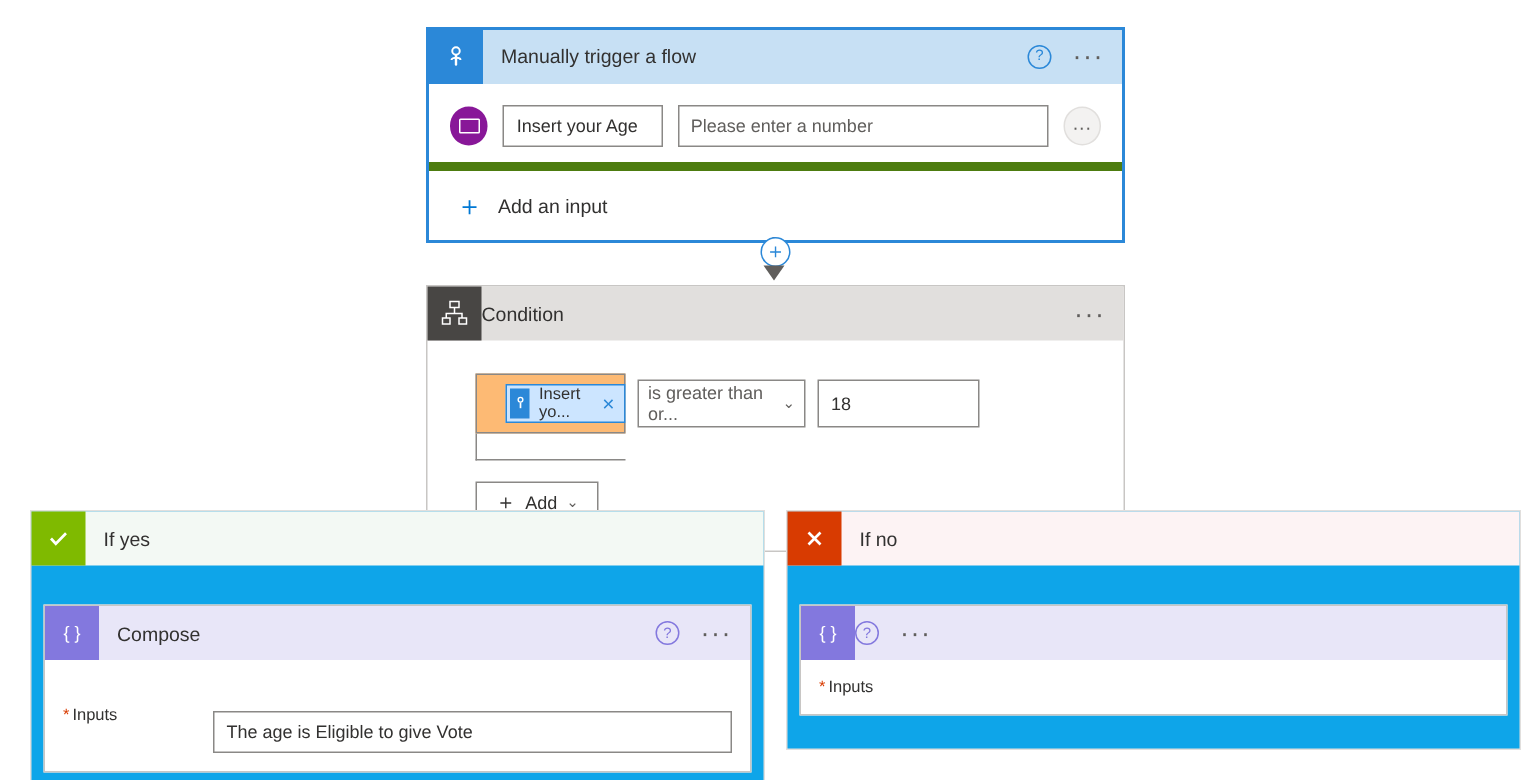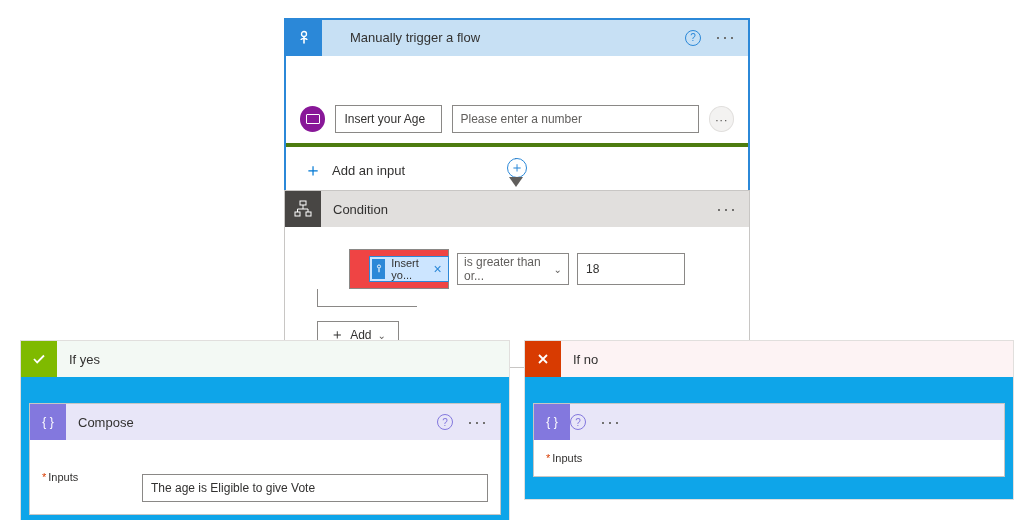--- a/index.html
+++ b/index.html
@@ -29,33 +29,32 @@
     background: #C7E0F4;
     border-bottom: 1px solid #C7E0F4;
     padding: 0 8px 0 0;
   }
   .trigger-icon-sq {
     width: 36px; height: 36px;
     background: #2B88D8;
     display: flex; align-items: center; justify-content: center;
     color: #fff;
   }
-  .trigger-title { flex: 1; padding-left: 28px; font-size: 13px; color: #323130; }
+  .trigger-title { flex: 1; padding-left: 12px; font-size: 13px; color: #323130; }
   .help-circ {
     width: 16px; height: 16px; border: 1px solid #2B88D8; border-radius: 50%;
     display: flex; align-items: center; justify-content: center;
     color: #2B88D8; font-size: 10px; margin-right: 10px; cursor: pointer;
   }
   .more-dots { font-size: 18px; color: #605E5C; letter-spacing: 1px; cursor: pointer; padding: 0 4px; }
 
   .trigger-input-row {
     display: flex; align-items: center; gap: 10px;
     padding: 14px 14px 10px 14px;
-    border-bottom: 4px solid #4d7c0f;
-    margin-top: 35px;
+    border-bottom: 6px solid #4d7c0f;
   }
   .num-badge {
     width: 26px; height: 26px; border-radius: 50%;
     background: #881798;
     display: flex; align-items: center; justify-content: center;
   }
   .num-badge span {
     width: 14px; height: 10px; border: 1px solid #fff; border-radius: 1px;
   }
   .txt-box {
@@ -112,38 +111,38 @@
   }
   .cond-header {
     display: flex; align-items: center;
     height: 36px; background: #E1DFDD;
     padding: 0 8px 0 0;
   }
   .cond-icon-sq {
     width: 36px; height: 36px; background: #484644;
     display: flex; align-items: center; justify-content: center;
   }
-  .cond-title { flex:1; padding-left:12px; font-size:13px; }
+  .cond-title { flex:1; font-size:13px; }
 
   .cond-body { padding: 22px 32px 18px 32px; }
   .cond-row { display:flex; gap:8px; align-items:center; }
   .token-chip {
     display:flex; align-items:center; gap:6px;
     height: 26px; padding: 0 4px 0 2px;
     background: #CCE5FF; border: 1px solid #2B88D8;
     font-size: 11px;
   }
   .token-chip .tk-ico {
     width: 20px; height: 20px; background:#2B88D8;
     display:flex;align-items:center;justify-content:center;color:#fff;
   }
   .token-chip .x { color:#2B88D8; font-size:14px; cursor:pointer; padding:0 2px; }
   .token-wrap {
     border: 1px solid #8A8886; padding: 19px; display:flex; align-items:center;
-    width: 100px; height: 32px; background:#ef4444;margin-left:32px;
+    width: 100px; height: 32px; background:#fdba74;
   }
   .op-select {
     border: 1px solid #8A8886; height: 32px; width: 112px;
     display:flex; align-items:center; justify-content:space-between;
     padding: 0 6px; font-size: 12px; color:#605E5C; background:#fff; cursor:pointer;
   }
   .chev { font-size: 10px; color:#605E5C; }
   .val-input {
     border: 1px solid #8A8886; height: 32px; width: 108px;
     padding: 0 8px; font-size:12px; display:flex; align-items:center;

